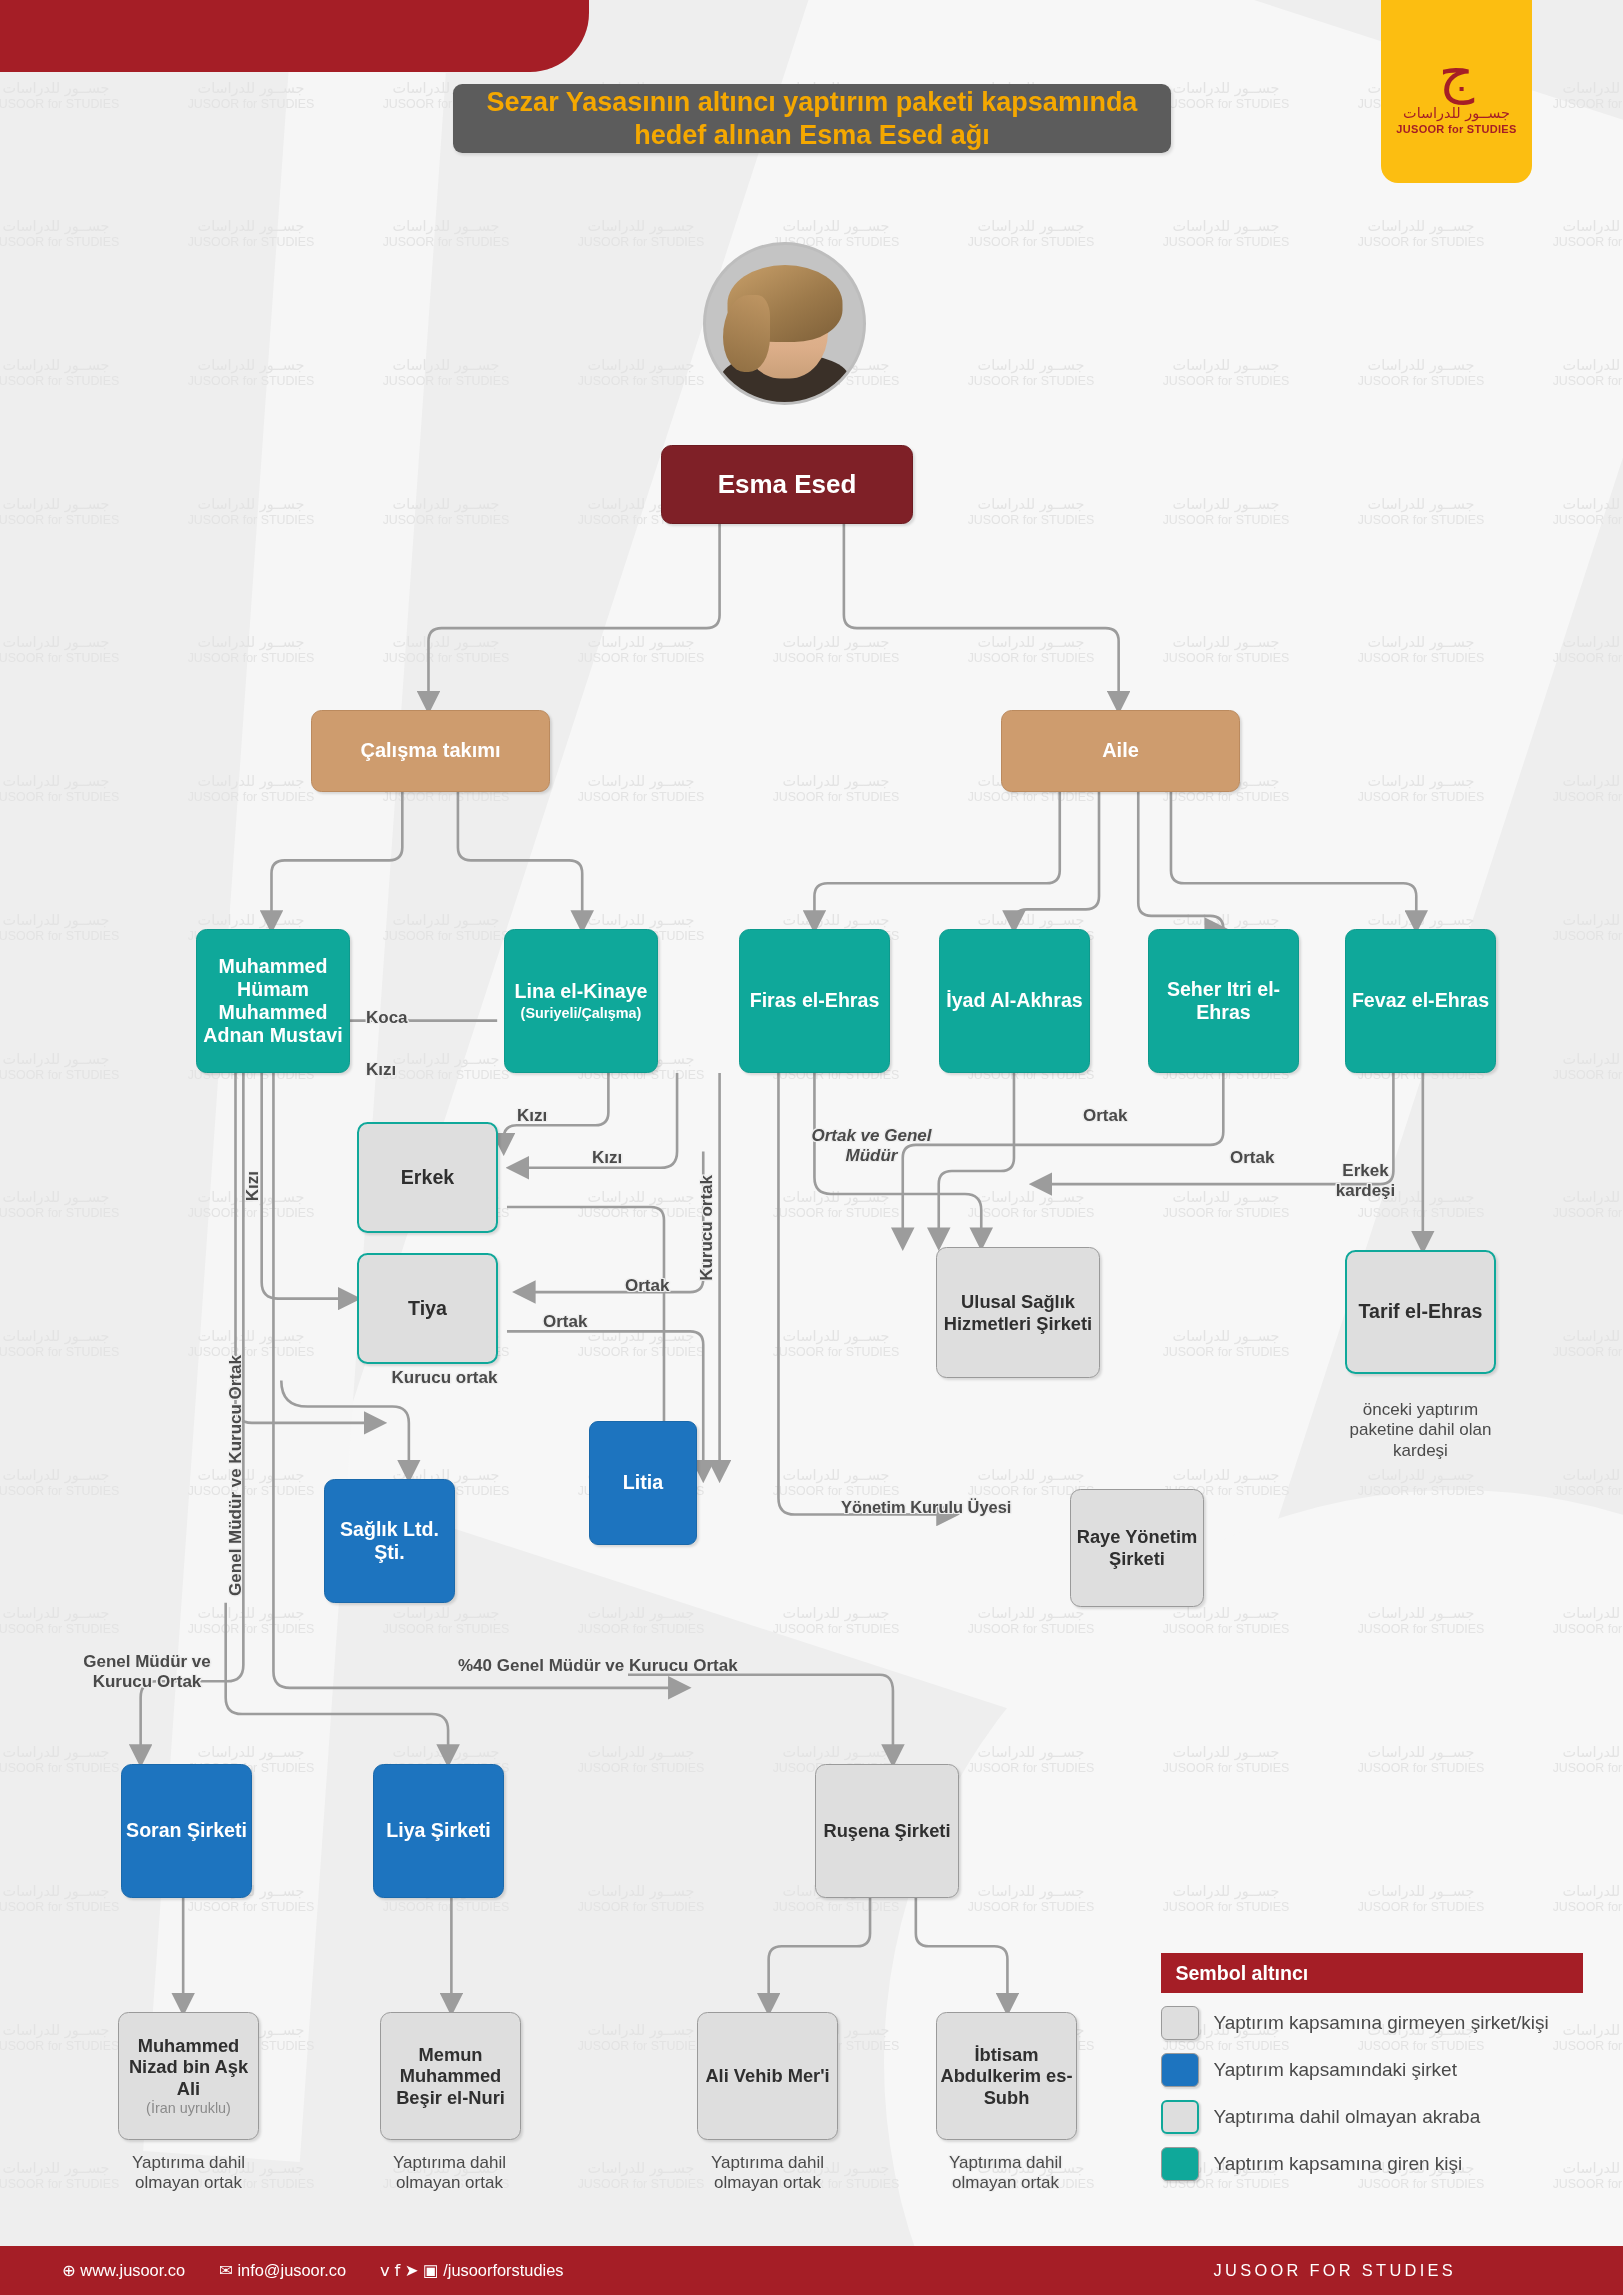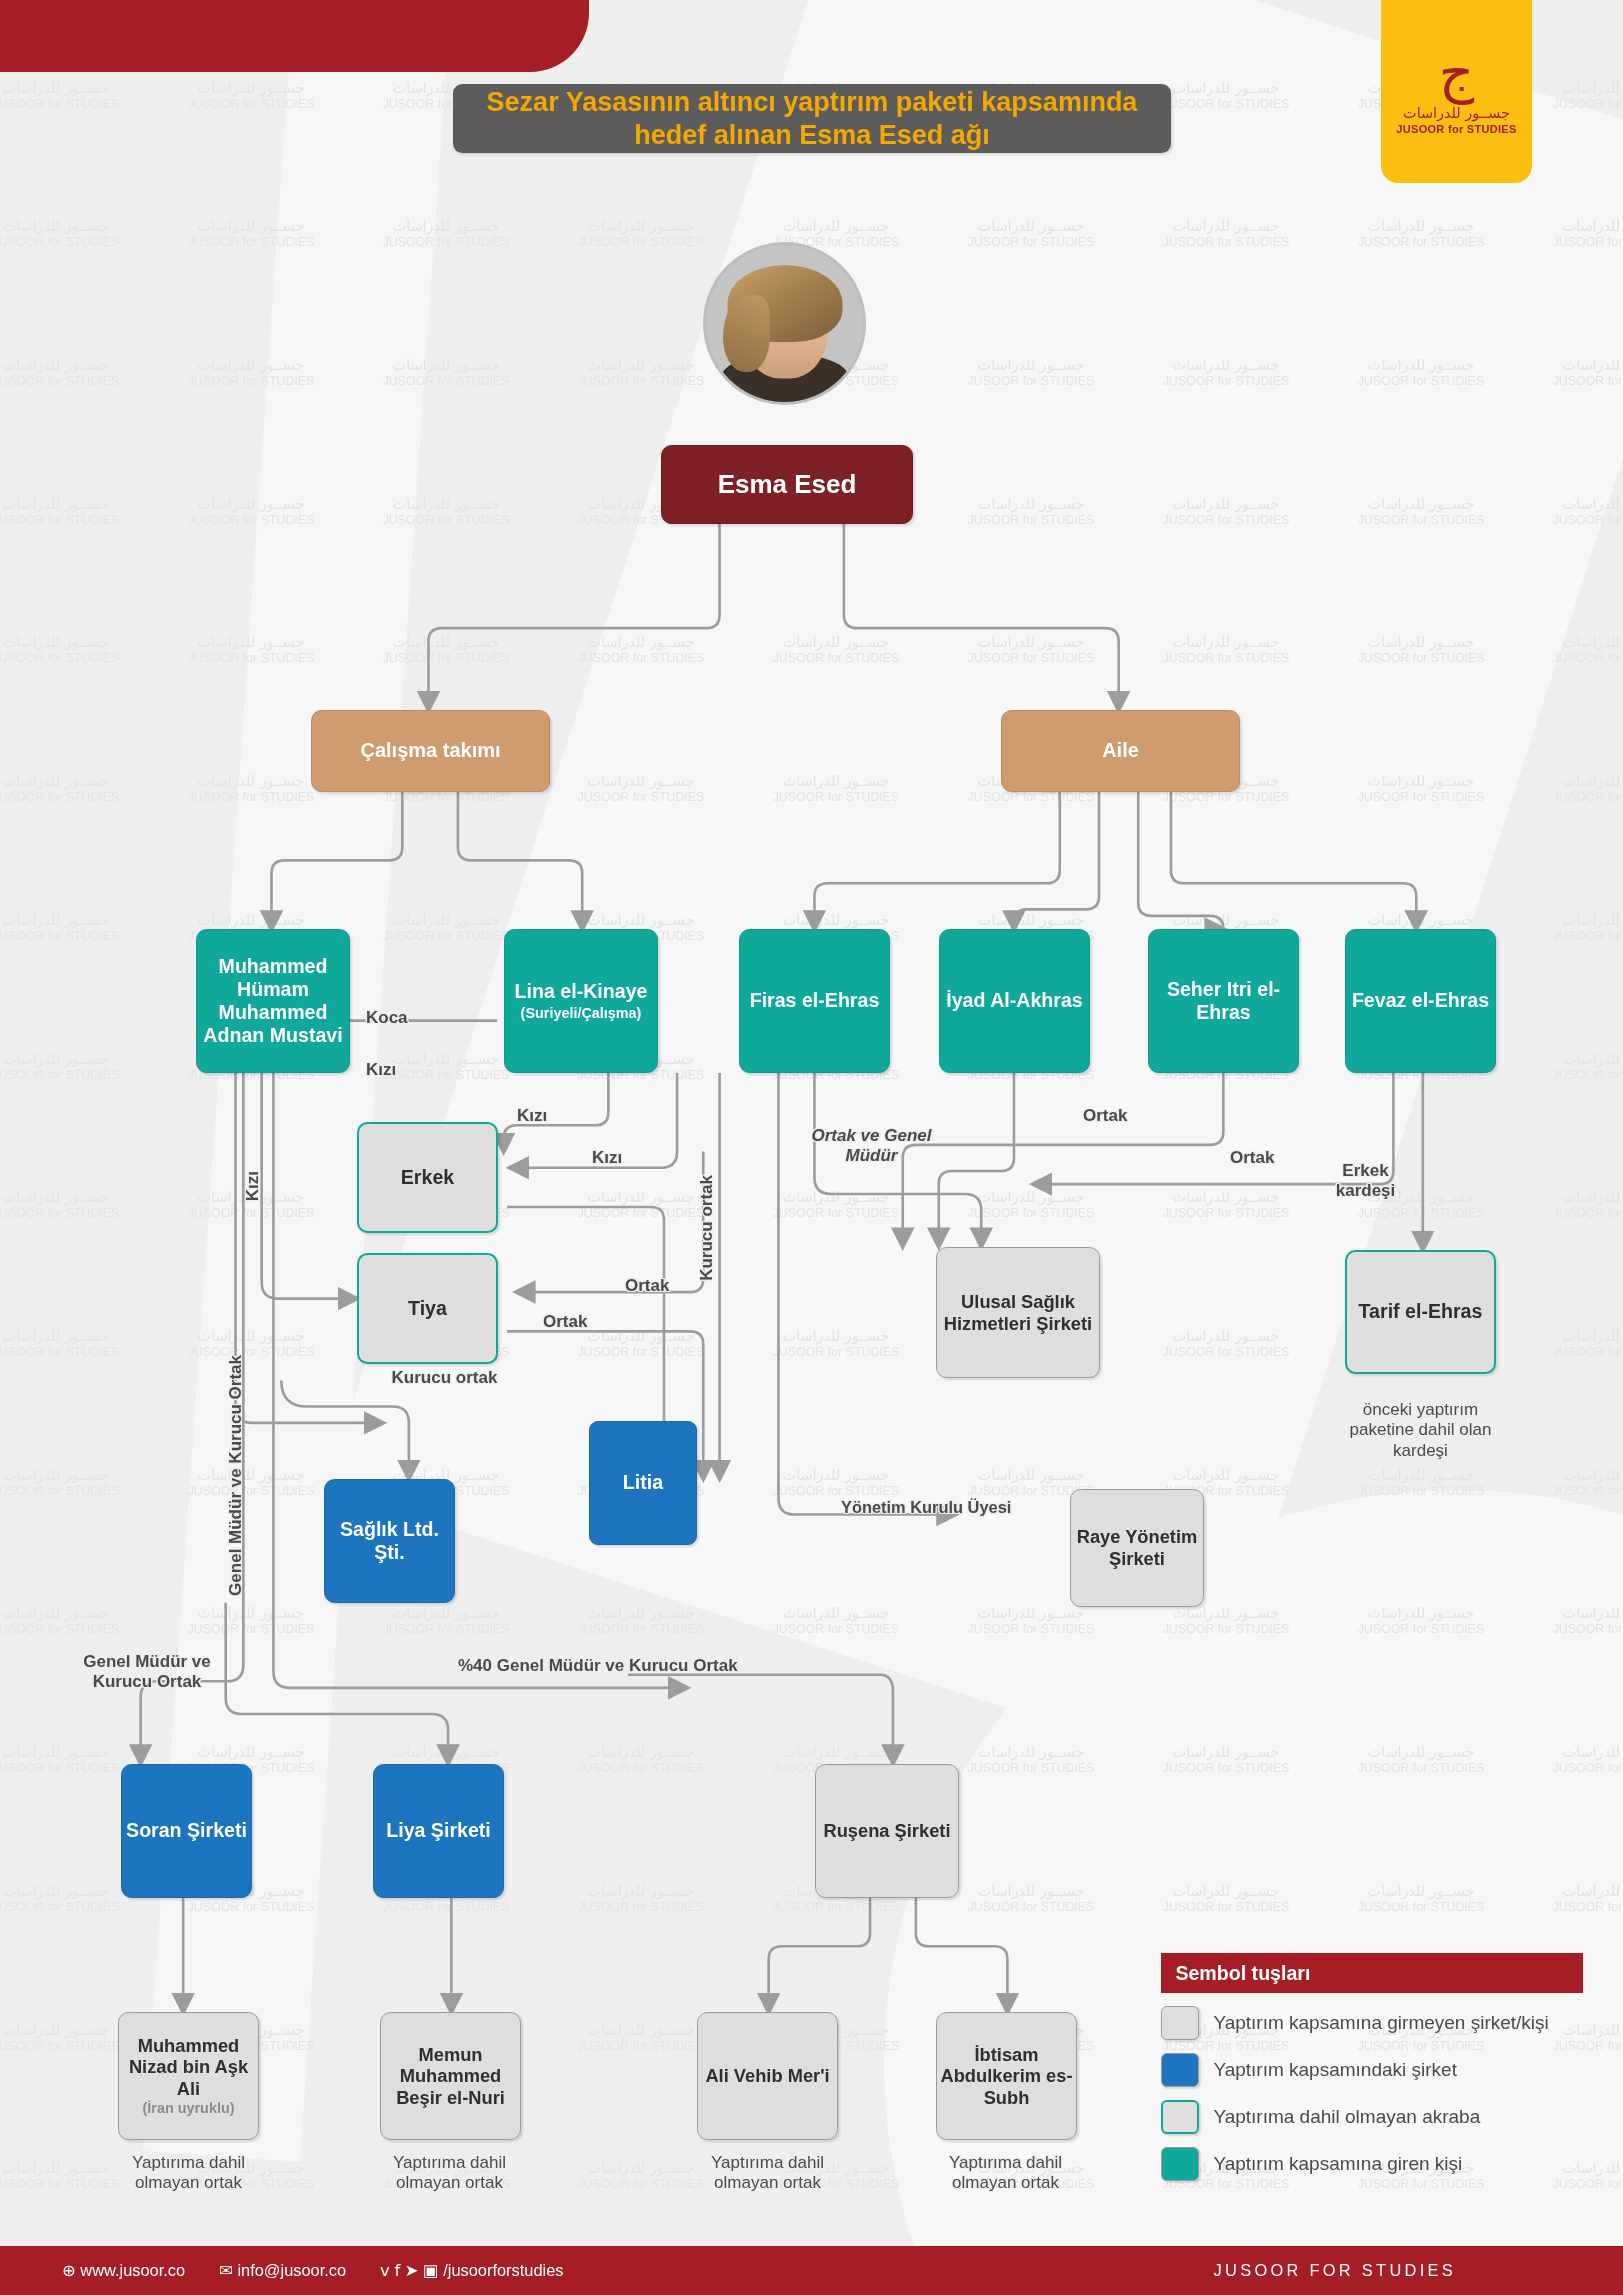--- a/index.html
+++ b/index.html
@@ -93,21 +93,21 @@
     box-shadow:2px 2px 2.6px rgba(0,0,0,.13);
   }
   .n-root{background:#7f2027;color:#fff;font-weight:bold;font-size:26px;border:0.7px solid #6d1b21;}
   .n-group{background:#ce9c6e;color:#fff;font-weight:bold;font-size:20px;border:0.7px solid #bb8a5e;}
   .n-person{background:#0fa89a;color:#fff;font-weight:bold;font-size:19.6px;border:0.7px solid #0d9a8d;}
   .n-company{background:#1d74bf;color:#fff;font-weight:bold;font-size:19.6px;border:0.7px solid #1a69ab;}
   .n-plain{background:#dedede;color:#2f2f2f;font-weight:bold;font-size:18.3px;border:1.3px solid #9a9a9a;}
   .n-relative{background:#dedede;color:#2f2f2f;font-weight:bold;font-size:19.6px;border:2.6px solid #0fa89a;}
 
   .node .sub{display:block;font-size:14.4px;font-weight:bold;margin-top:2.6px;}
-  .node .sub-grey{display:block;font-size:14.4px;font-weight:bold;color:#8b8b8b;margin-top:1px;}
+  .node .sub-grey{display:block;font-size:14.4px;font-weight:normal;color:#8b8b8b;margin-top:1px;}
 
   
   .elabel{
     position:absolute;color:#4a4a4a;font-size:17px;font-weight:bold;
     text-align:center;line-height:1.15;
     text-shadow:
       1.3px 0 #eee,-1.3px 0 #eee,0 1.3px #eee,0 -1.3px #eee,
       1.3px 1.3px #eee,-1.3px -1.3px #eee,1.3px -1.3px #eee,-1.3px 1.3px #eee;
     white-space:nowrap;
   }
@@ -946,21 +946,21 @@
 <div class="elabel wrap" style="left:65px;top:1652px;width:164px;">Genel Müdür ve Kurucu Ortak</div>
 <div class="elabel" style="left:458px;top:1656px;">%40 Genel Müdür ve Kurucu Ortak</div>
 
 <div class="elabel wrap" style="left:801px;top:1126px;width:141px;font-style:italic;">Ortak ve Genel Müdür</div>
 <div class="elabel" style="left:1083px;top:1106px;">Ortak</div>
 <div class="elabel" style="left:1230px;top:1148px;">Ortak</div>
 <div class="elabel wrap" style="left:1313px;top:1161px;width:105px;">Erkek kardeşi</div>
 <div class="elabel" style="left:841px;top:1498px;font-size:16.4px;">Yönetim Kurulu Üyesi</div>
 
 <div id="legend">
-  <div id="legend-title">Sembol tuşları</div>
+  <div id="legend-title">Sembol altıncı</div>
   <div class="legend-row">
     <div class="legend-sw sw-plain"></div>
     <div class="legend-label">Yaptırım kapsamına girmeyen şirket/kişi</div>
   </div>
   <div class="legend-row">
     <div class="legend-sw sw-company"></div>
     <div class="legend-label">Yaptırım kapsamındaki şirket</div>
   </div>
   <div class="legend-row">
     <div class="legend-sw sw-relative"></div>

